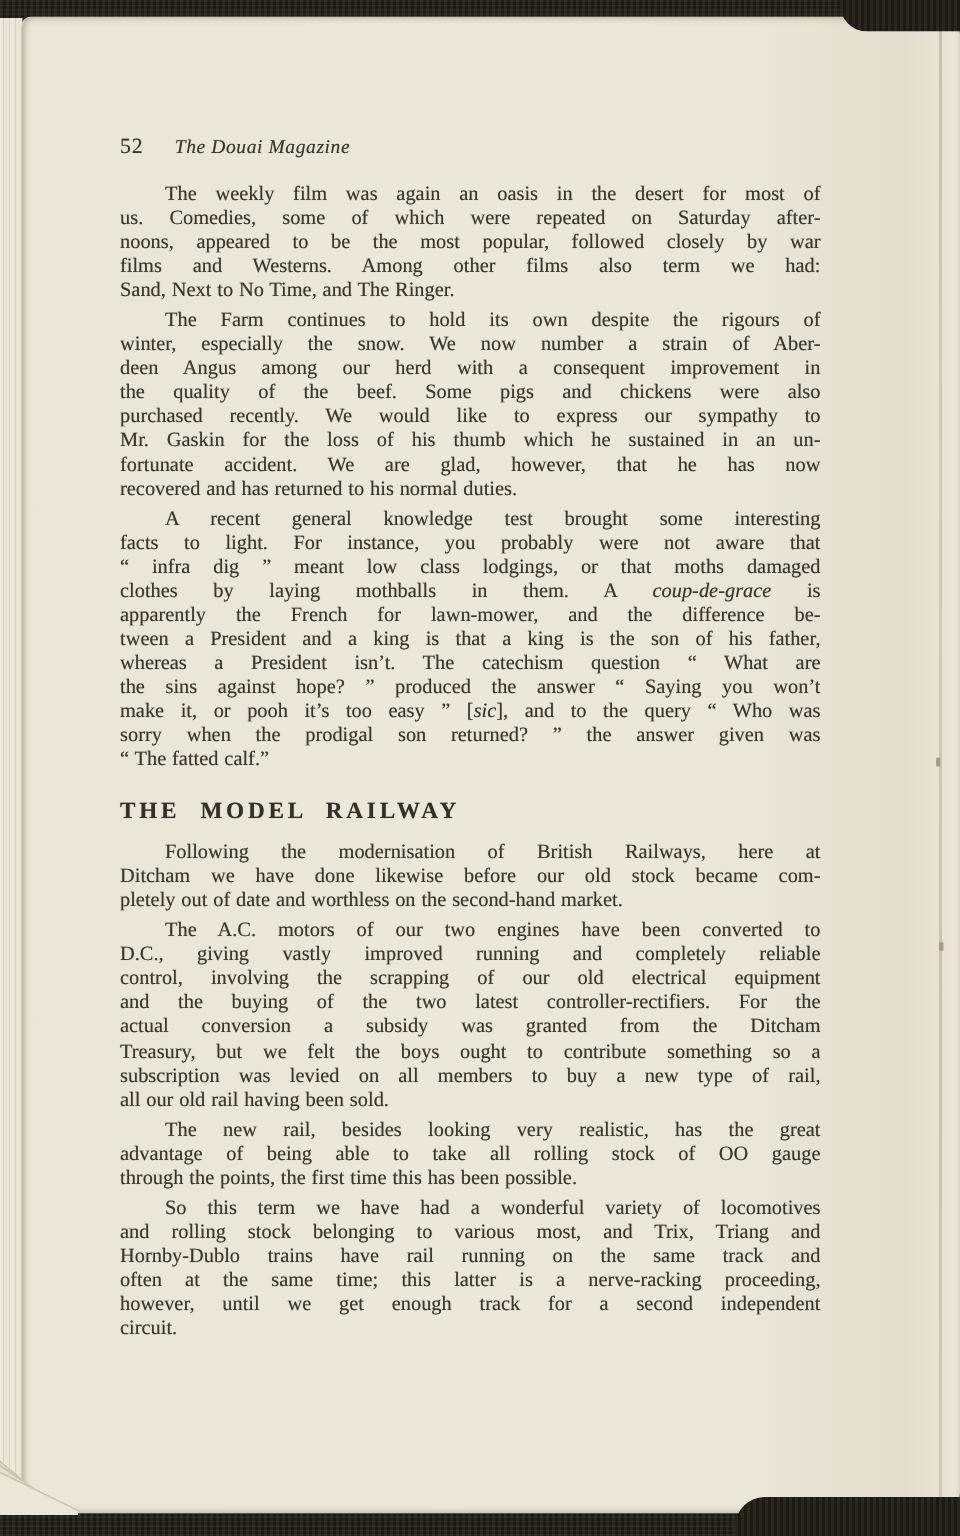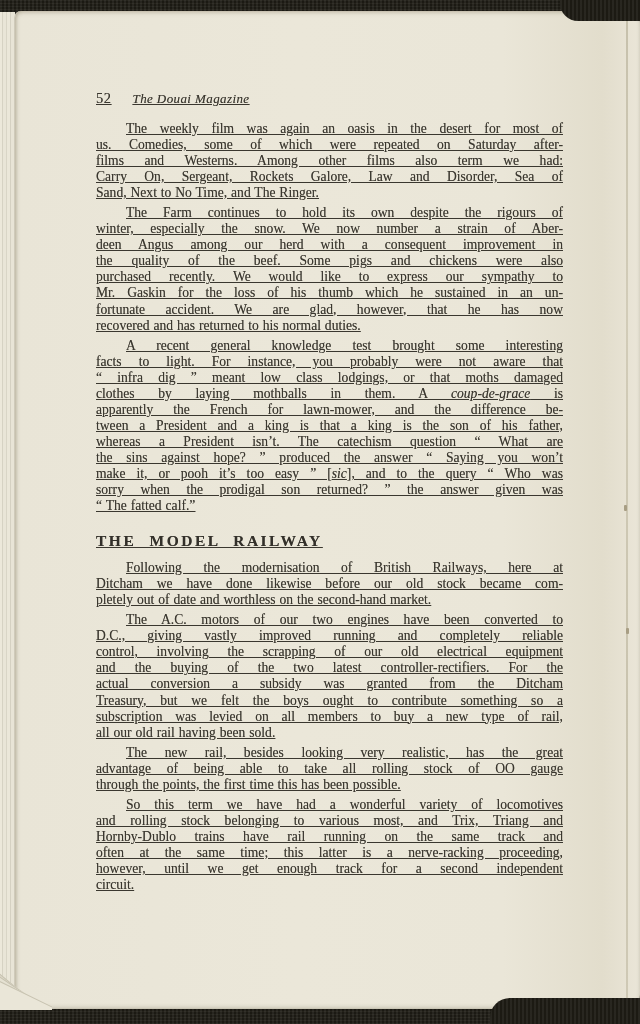--- a/index.html
+++ b/index.html
@@ -54,25 +54,24 @@
   }
   .crease-nick{position:absolute;width:3px;height:6px;background:#a89e84;z-index:5;border-radius:1px;}
   
   .fan{position:absolute;left:0;bottom:14px;width:52px;height:58px;overflow:hidden;z-index:4;}
   .fan div{position:absolute;width:70px;height:70px;border:1px solid #c7c2b0;}
   .fan .f1{background:#ddd8c8;transform:rotate(40deg);left:-44px;bottom:-40px;}
   .fan .f2{background:#e5e1d2;transform:rotate(34deg);left:-36px;bottom:-46px;}
   .fan .f3{background:#eae6d8;transform:rotate(26deg);left:-26px;bottom:-52px;}
   
   .content{
-    position:absolute;left:96px;top:90px;width:467px;z-index:6;
+    position:absolute;left:80px;top:90px;width:467px;z-index:6;
     color:#3a372f;
     font-size:13.6px;
     text-shadow:0 0 0.5px rgba(58,55,47,0.55);
-    text-decoration:underline;
   }
   .running-head{display:flex;align-items:baseline;height:18px;margin-bottom:13px;}
   .folio{font-size:14.5px;letter-spacing:0.5px;}
   .mag-title{font-style:italic;font-size:13px;margin-left:21px;letter-spacing:0.4px;}
   .para{margin:0 0 4px 0;}
   .ln{
     line-height:16.05px;height:16.05px;overflow:visible;
     text-align:justify;text-align-last:justify;
     word-spacing:0.5px;
   }
@@ -107,22 +106,22 @@
 <div class="content">
 
   <div class="running-head">
     <span class="folio">52</span>
     <span class="mag-title">The Douai Magazine</span>
   </div>
 
   <div class="para">
     <div class="ln ind">The weekly film was again an oasis in the desert for most of</div>
     <div class="ln">us.  Comedies, some of which were repeated on Saturday after-</div>
+    <div class="ln">noons, appeared to be the most popular, followed closely by war</div>
     <div class="ln">films and Westerns.  Among other films also term we had:</div>
-    <div class="ln">Carry On, Sergeant, Rockets Galore, Law and Disorder, Sea of</div>
     <div class="ln last">Sand, Next to No Time, and The Ringer.</div>
   </div>
 
   <div class="para">
     <div class="ln ind">The Farm continues to hold its own despite the rigours of</div>
     <div class="ln">winter, especially the snow.  We now number a strain of Aber-</div>
     <div class="ln">deen Angus among our herd with a consequent improvement in</div>
     <div class="ln">the quality of the beef.  Some pigs and chickens were also</div>
     <div class="ln">purchased recently.  We would like to express our sympathy to</div>
     <div class="ln">Mr. Gaskin for the loss of his thumb which he sustained in an un-</div>

